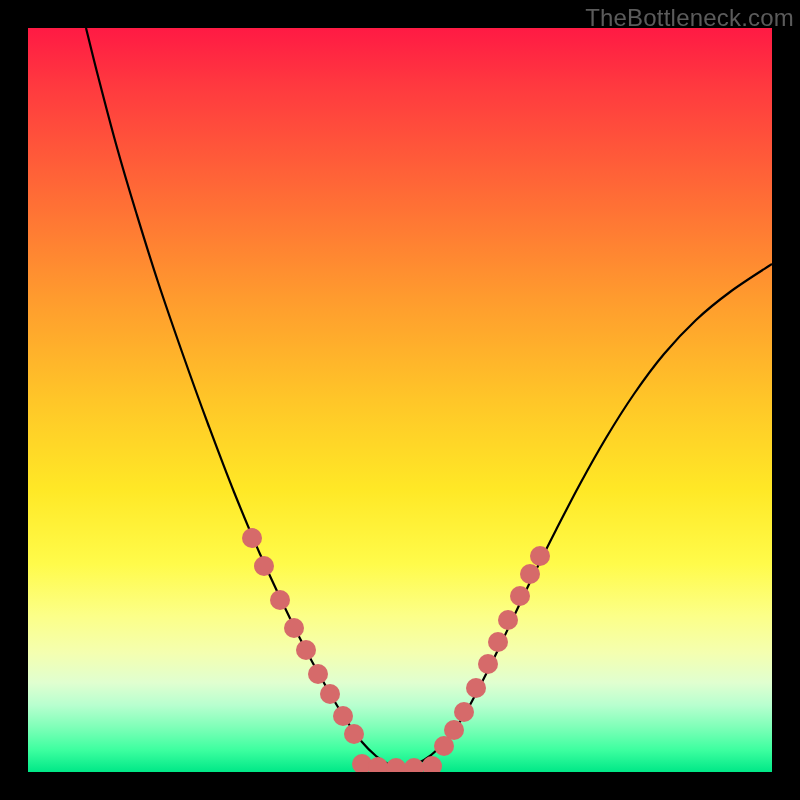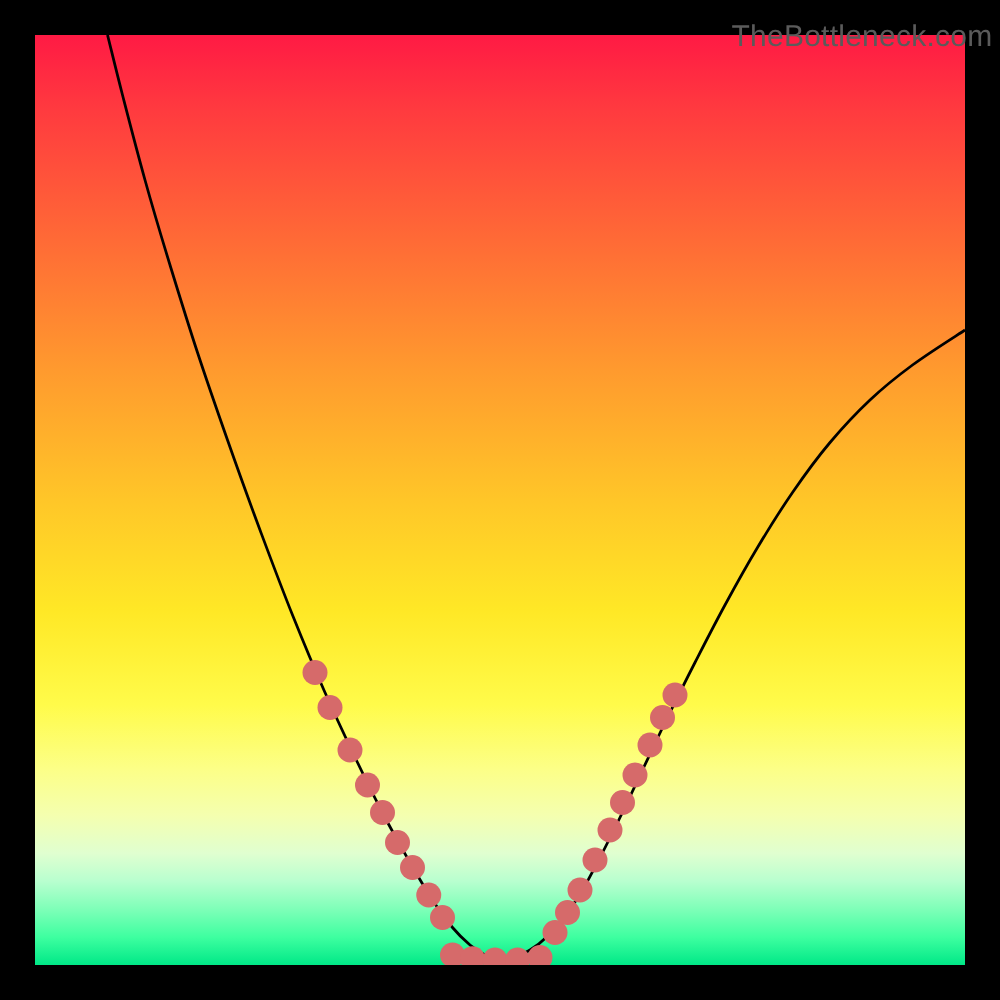--- a/index.html
+++ b/index.html
@@ -29,21 +29,21 @@
       #f4ffb0 84%,
       #e0ffd0 88%,
       #b8ffcf 91%,
       #7effb8 94%,
       #3effa0 97%,
       #00e887 100%
     );
   }
   .watermark {
     position: absolute;
-    top: 16px;
+    top: 4px;
     right: 6px;
     color: #5b5b5b;
     font-size: 24px;
     font-weight: 400;
     letter-spacing: 0.2px;
     user-select: none;
   }
   svg {
     position: absolute;
     left: 0;

